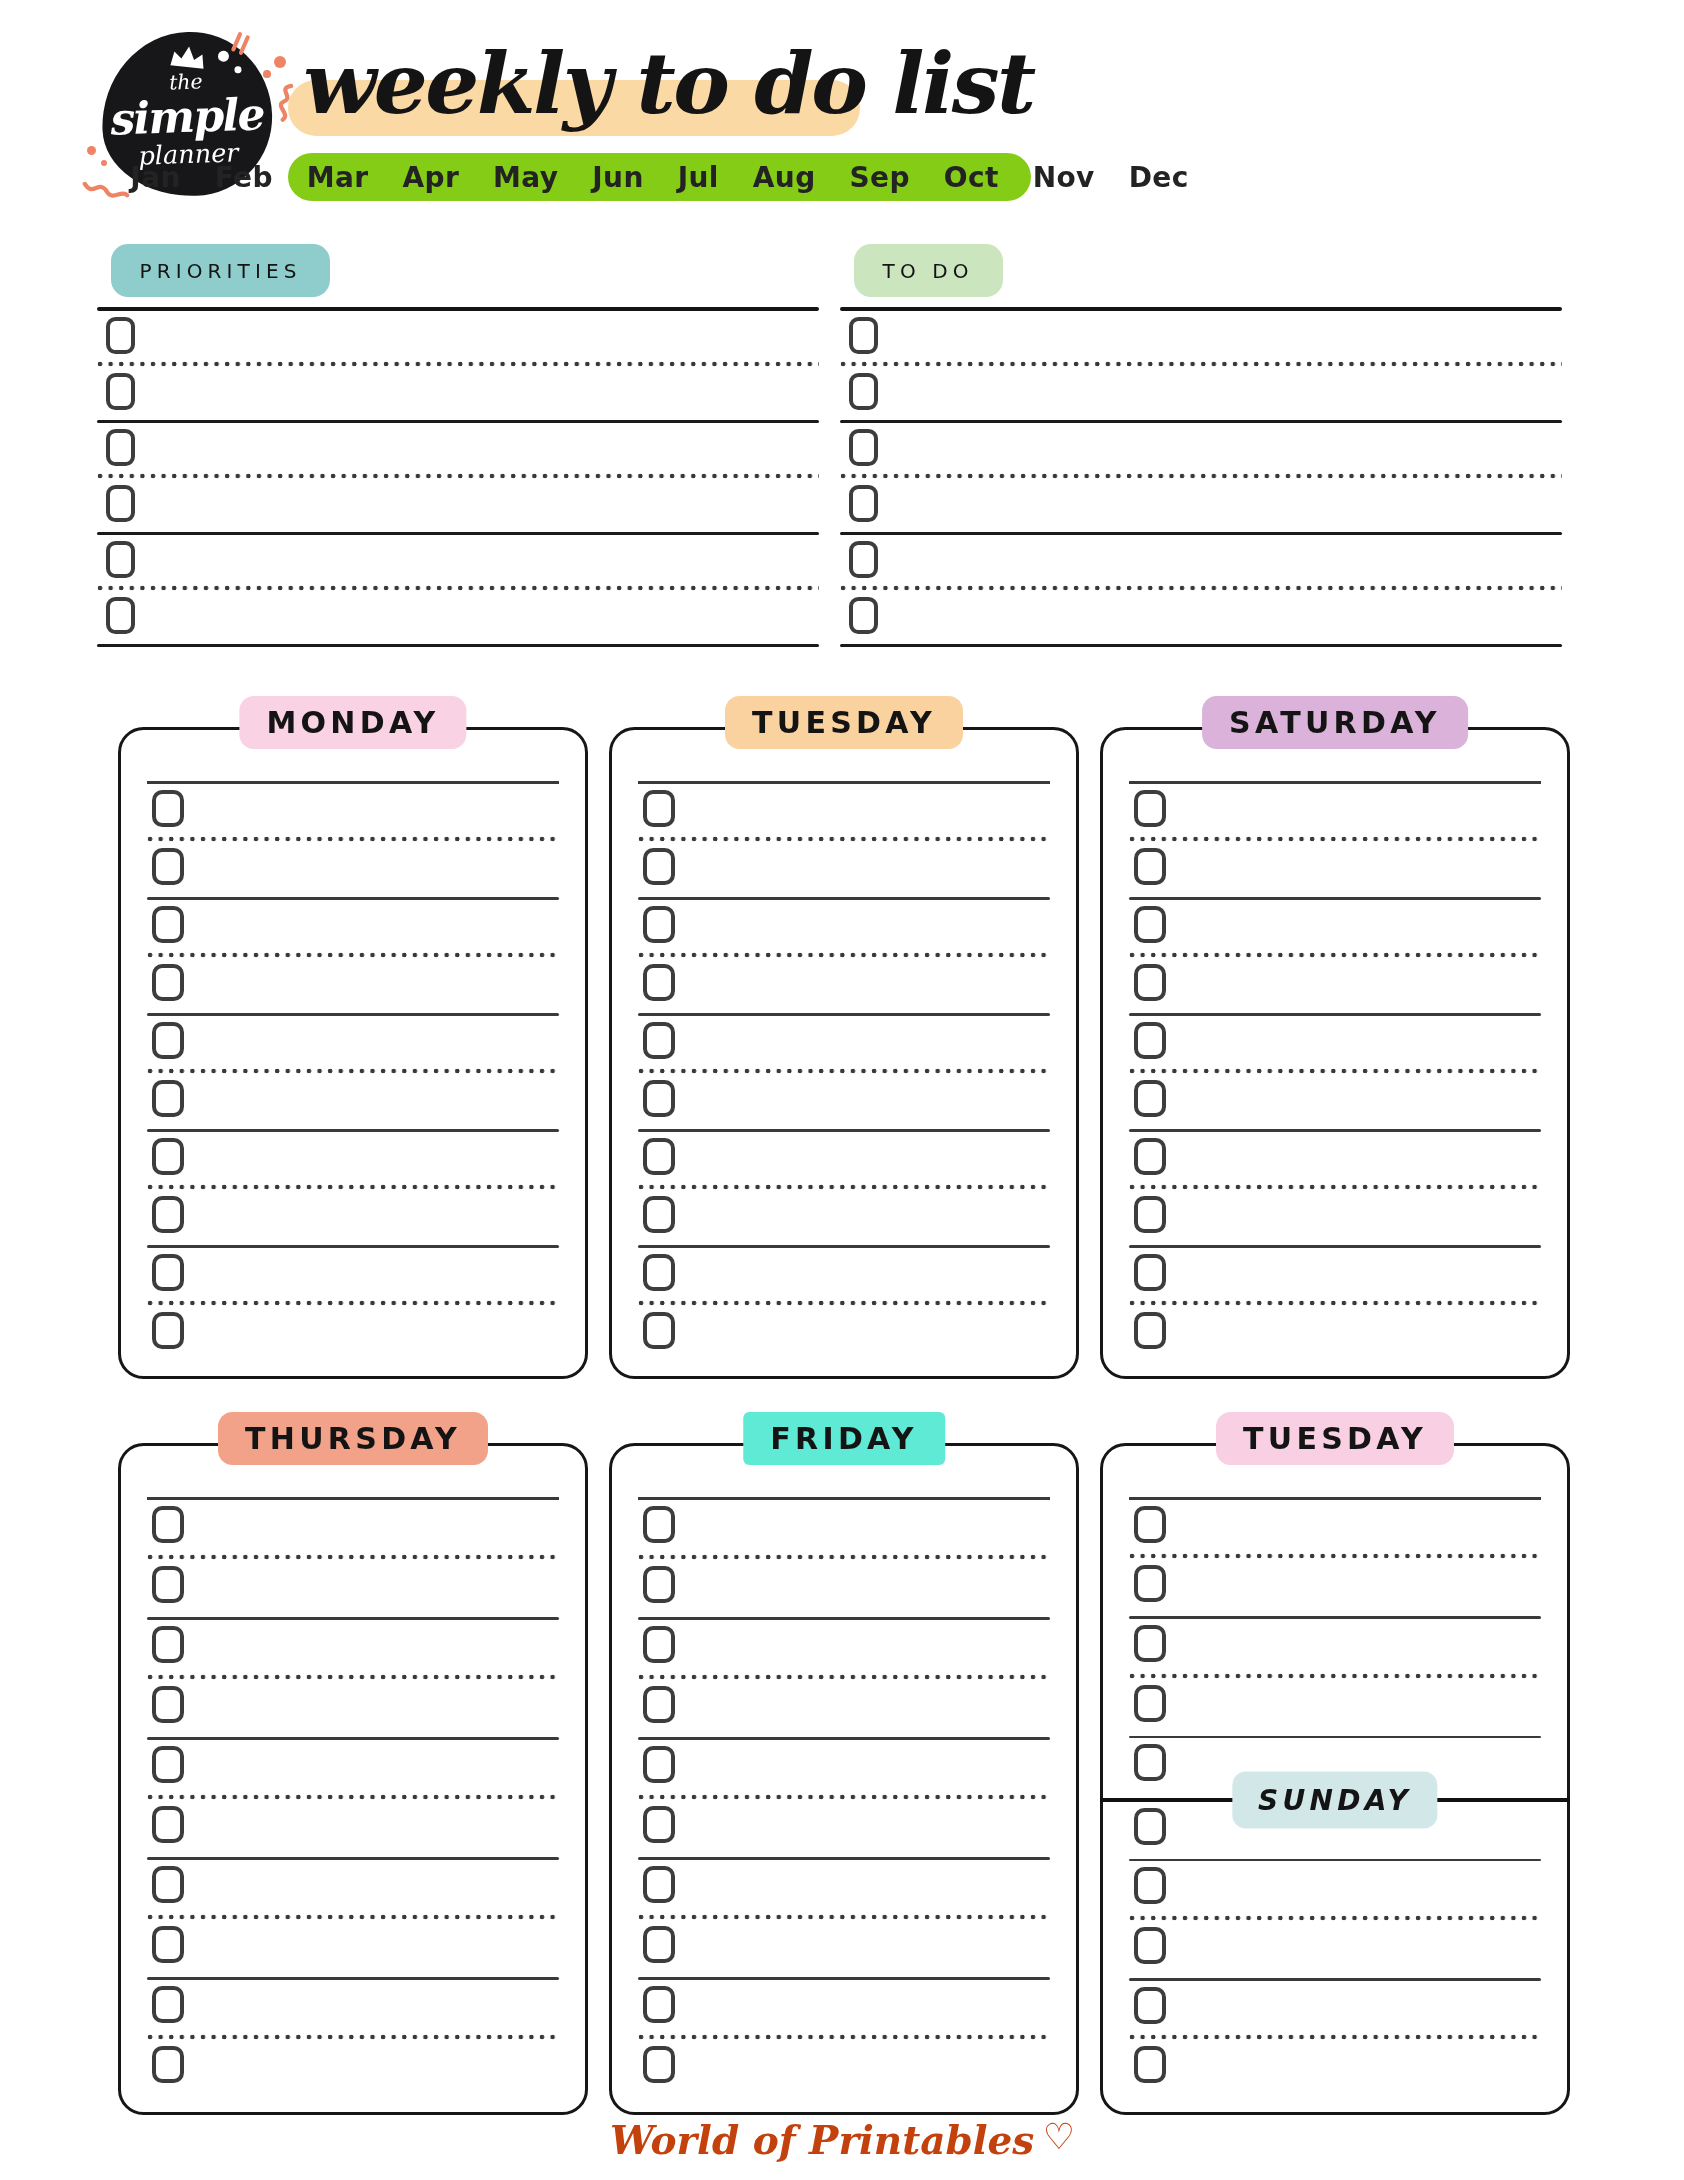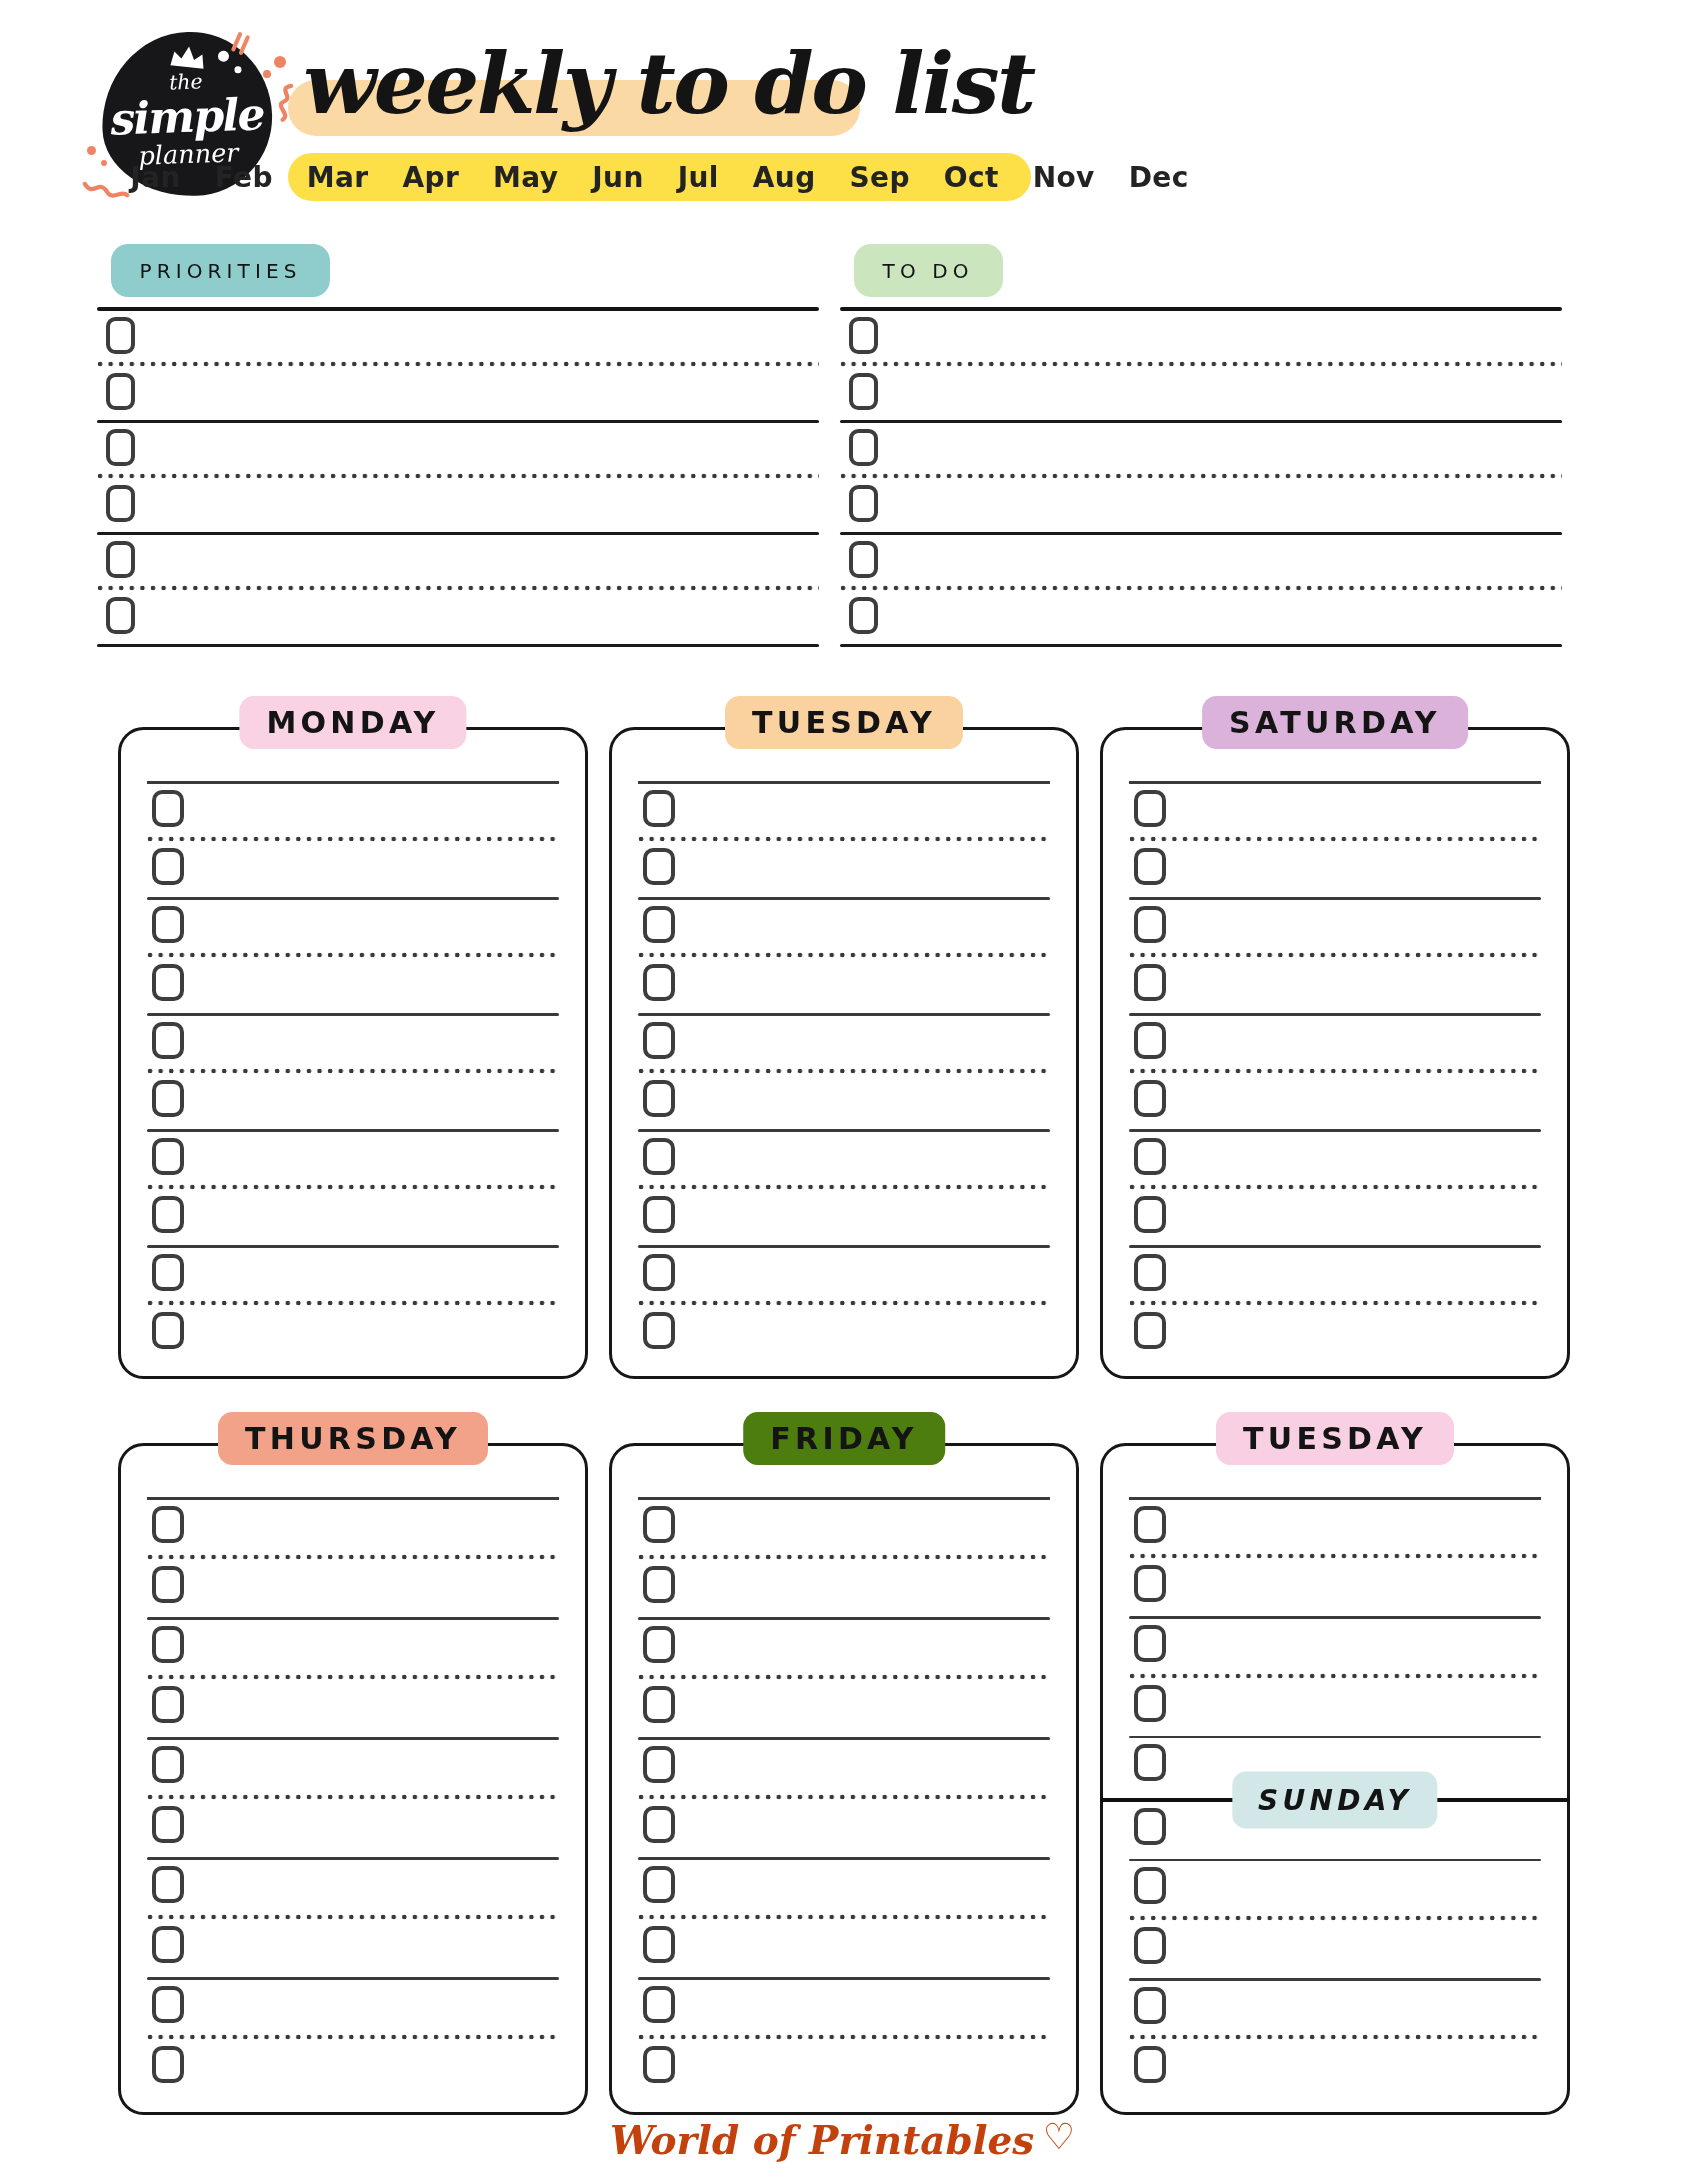--- a/index.html
+++ b/index.html
@@ -139,21 +139,21 @@
     </svg>
     <svg class="slashes" width="22" height="25.6" viewBox="0 0 16 18">
       <path d="M4,2 L2,14 M10,3 L8,15" stroke="#ef8465" stroke-width="3" fill="none" stroke-linecap="round"></path>
     </svg>
   </div>
 
   <div class="title-wrap">
     <div class="title-highlight" style="background-color: rgb(251, 217, 164);"></div>
     <h1 class="title-text">weekly to do list</h1>
   </div>
-  <div class="months-pill" style="background-color: #fde047;">Jan  Feb  Mar  Apr  May  Jun  Jul  Aug  Sep  Oct  Nov  Dec</div>
+  <div class="months-pill" style="background-color: #84cc16;">Jan  Feb  Mar  Apr  May  Jun  Jul  Aug  Sep  Oct  Nov  Dec</div>
 
   <section class="list-col col-priorities">
     <span class="badge" style="background-color: rgb(143, 204, 204);">PRIORITIES</span>
     <div class="col-top-line"></div>
     <div class="rows">
         <div class="row">
           <span class="checkbox"></span>
           <span class="line dotted"></span>
         </div>
         <div class="row">
@@ -390,21 +390,21 @@
             <span class="checkbox"></span>
             <span class="line dotted"></span>
           </div>
           <div class="row">
             <span class="checkbox"></span>
           </div>
         </div>
     </article>
 
     <article class="day-card">
-      <span class="day-badge" style="background-color: #4d7c0f;">FRIDAY</span>
+      <span class="day-badge" style="background-color: #5eead4; border-radius: 6px;">FRIDAY</span>
       <div class="card-top-line"></div>
       <div class="rows">
           <div class="row">
             <span class="checkbox"></span>
             <span class="line dotted"></span>
           </div>
           <div class="row">
             <span class="checkbox"></span>
             <span class="line solid"></span>
           </div>

